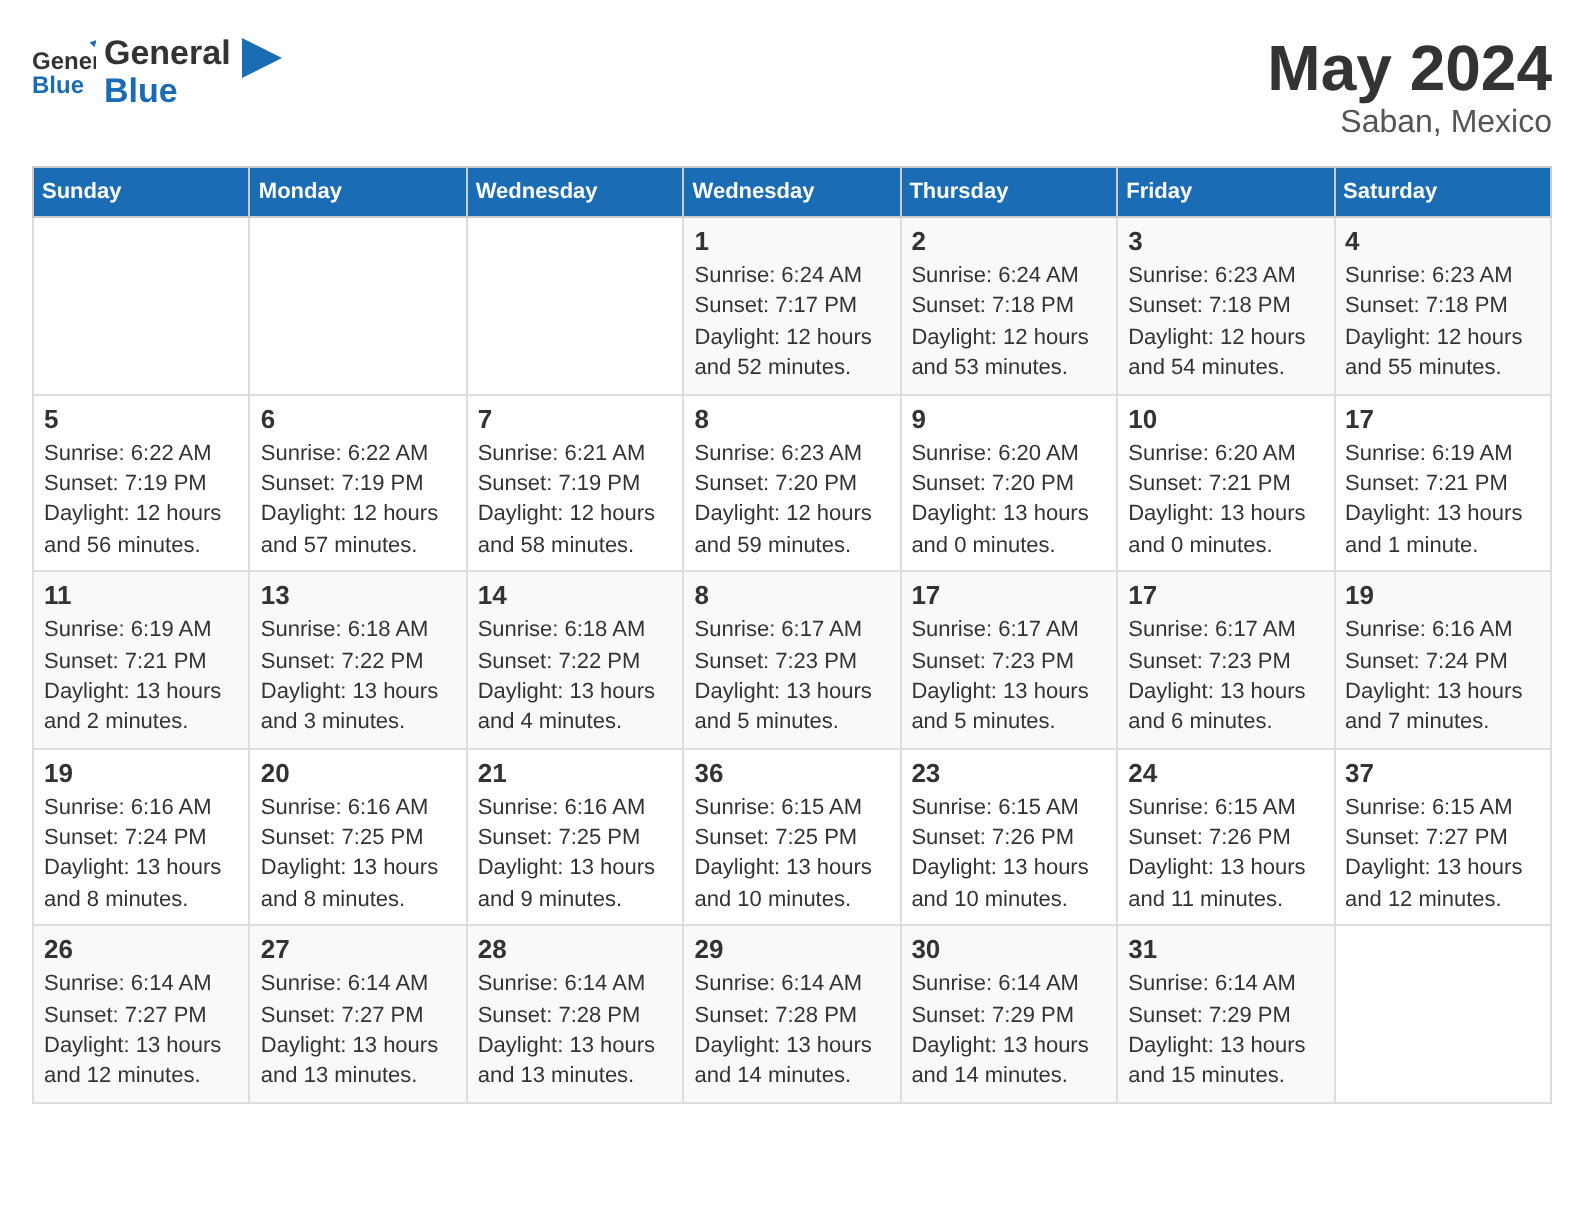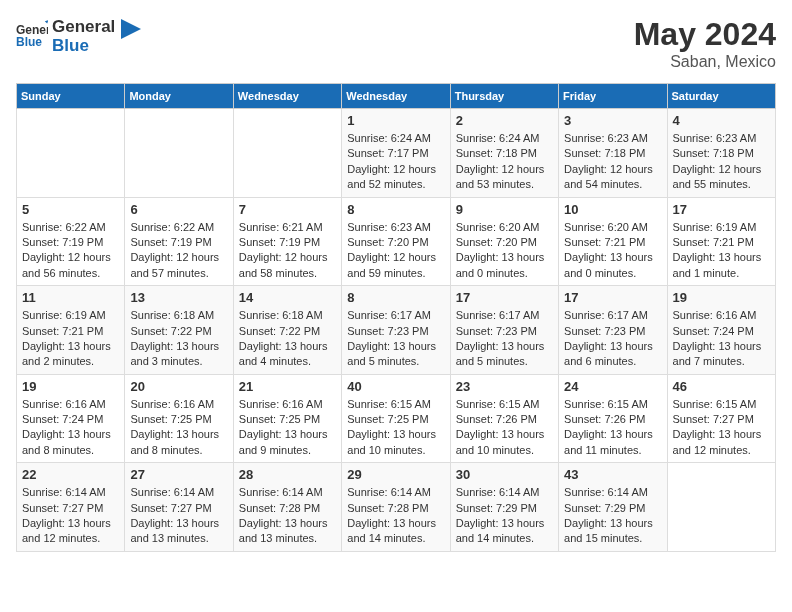--- a/index.html
+++ b/index.html
@@ -245,47 +245,47 @@
 Sunset: 7:25 PM
 Daylight: 13 hours and 8 minutes.</div>
         </td>
         <td>
           <div class="day-num">21</div>
           <div class="day-info">Sunrise: 6:16 AM
 Sunset: 7:25 PM
 Daylight: 13 hours and 9 minutes.</div>
         </td>
         <td>
-          <div class="day-num">40</div>
+          <div class="day-num">36</div>
           <div class="day-info">Sunrise: 6:15 AM
 Sunset: 7:25 PM
 Daylight: 13 hours and 10 minutes.</div>
         </td>
         <td>
           <div class="day-num">23</div>
           <div class="day-info">Sunrise: 6:15 AM
 Sunset: 7:26 PM
 Daylight: 13 hours and 10 minutes.</div>
         </td>
         <td>
           <div class="day-num">24</div>
           <div class="day-info">Sunrise: 6:15 AM
 Sunset: 7:26 PM
 Daylight: 13 hours and 11 minutes.</div>
         </td>
         <td>
-          <div class="day-num">46</div>
+          <div class="day-num">37</div>
           <div class="day-info">Sunrise: 6:15 AM
 Sunset: 7:27 PM
 Daylight: 13 hours and 12 minutes.</div>
         </td>
       </tr>
       <tr>
         <td>
-          <div class="day-num">22</div>
+          <div class="day-num">26</div>
           <div class="day-info">Sunrise: 6:14 AM
 Sunset: 7:27 PM
 Daylight: 13 hours and 12 minutes.</div>
         </td>
         <td>
           <div class="day-num">27</div>
           <div class="day-info">Sunrise: 6:14 AM
 Sunset: 7:27 PM
 Daylight: 13 hours and 13 minutes.</div>
         </td>
@@ -301,21 +301,21 @@
 Sunset: 7:28 PM
 Daylight: 13 hours and 14 minutes.</div>
         </td>
         <td>
           <div class="day-num">30</div>
           <div class="day-info">Sunrise: 6:14 AM
 Sunset: 7:29 PM
 Daylight: 13 hours and 14 minutes.</div>
         </td>
         <td>
-          <div class="day-num">43</div>
+          <div class="day-num">31</div>
           <div class="day-info">Sunrise: 6:14 AM
 Sunset: 7:29 PM
 Daylight: 13 hours and 15 minutes.</div>
         </td>
         <td class="empty-cell"></td>
       </tr>
     </tbody>
 </table>
 
 </body></html>

